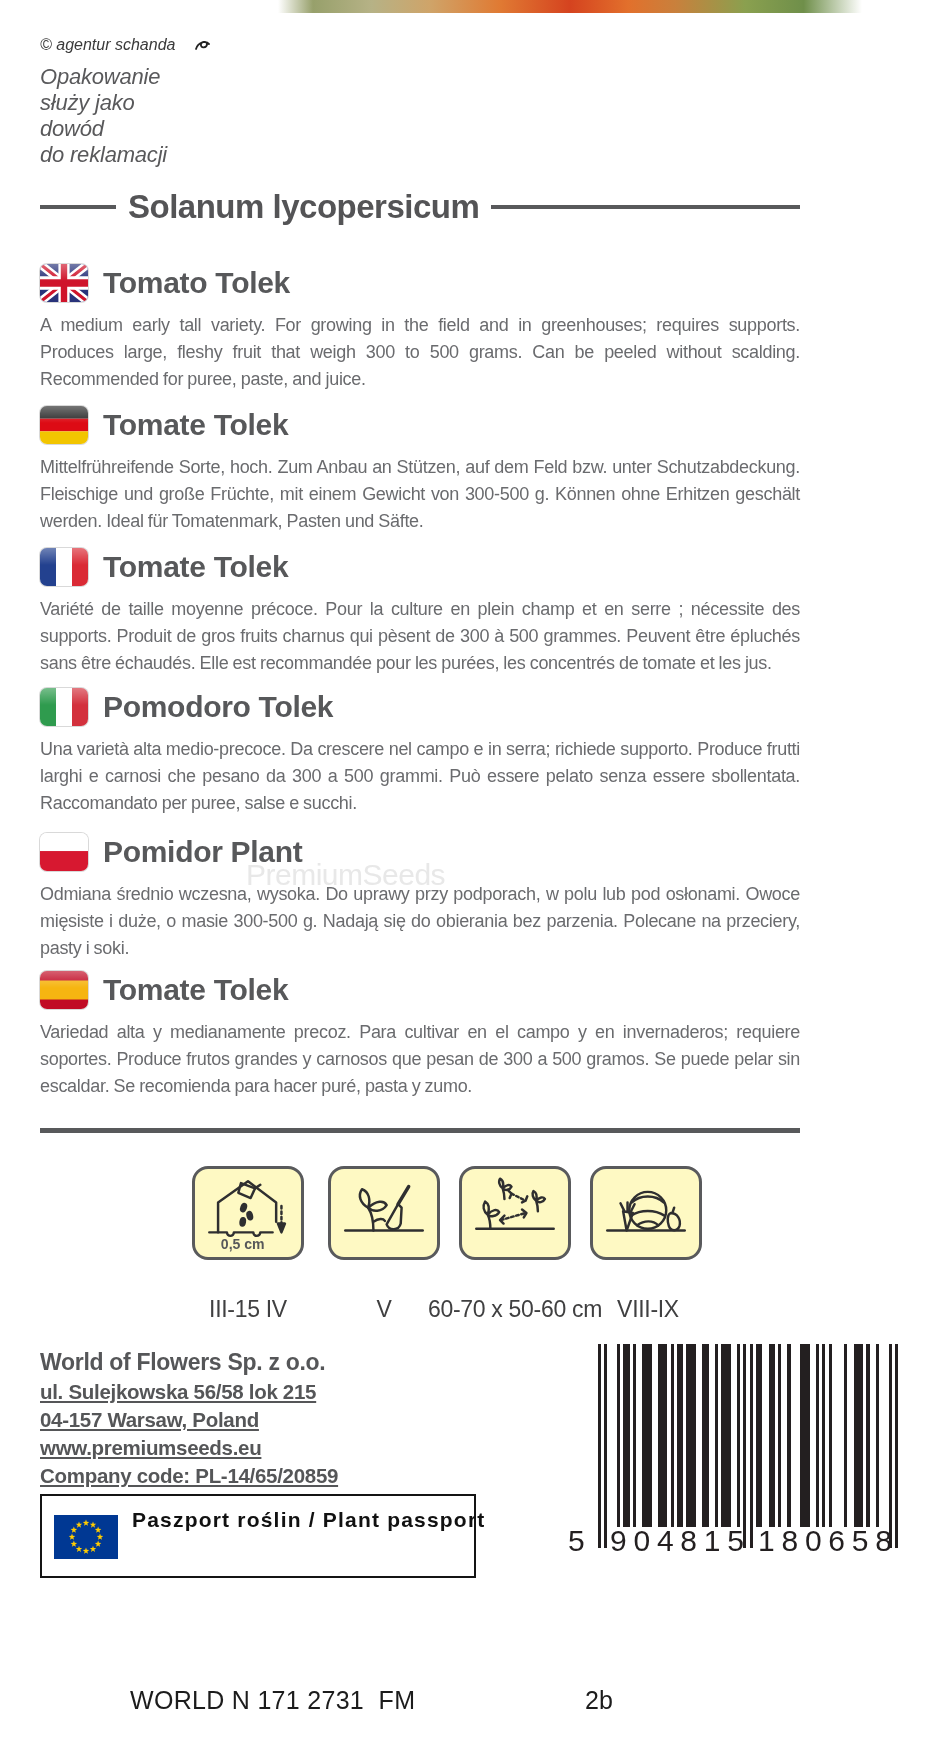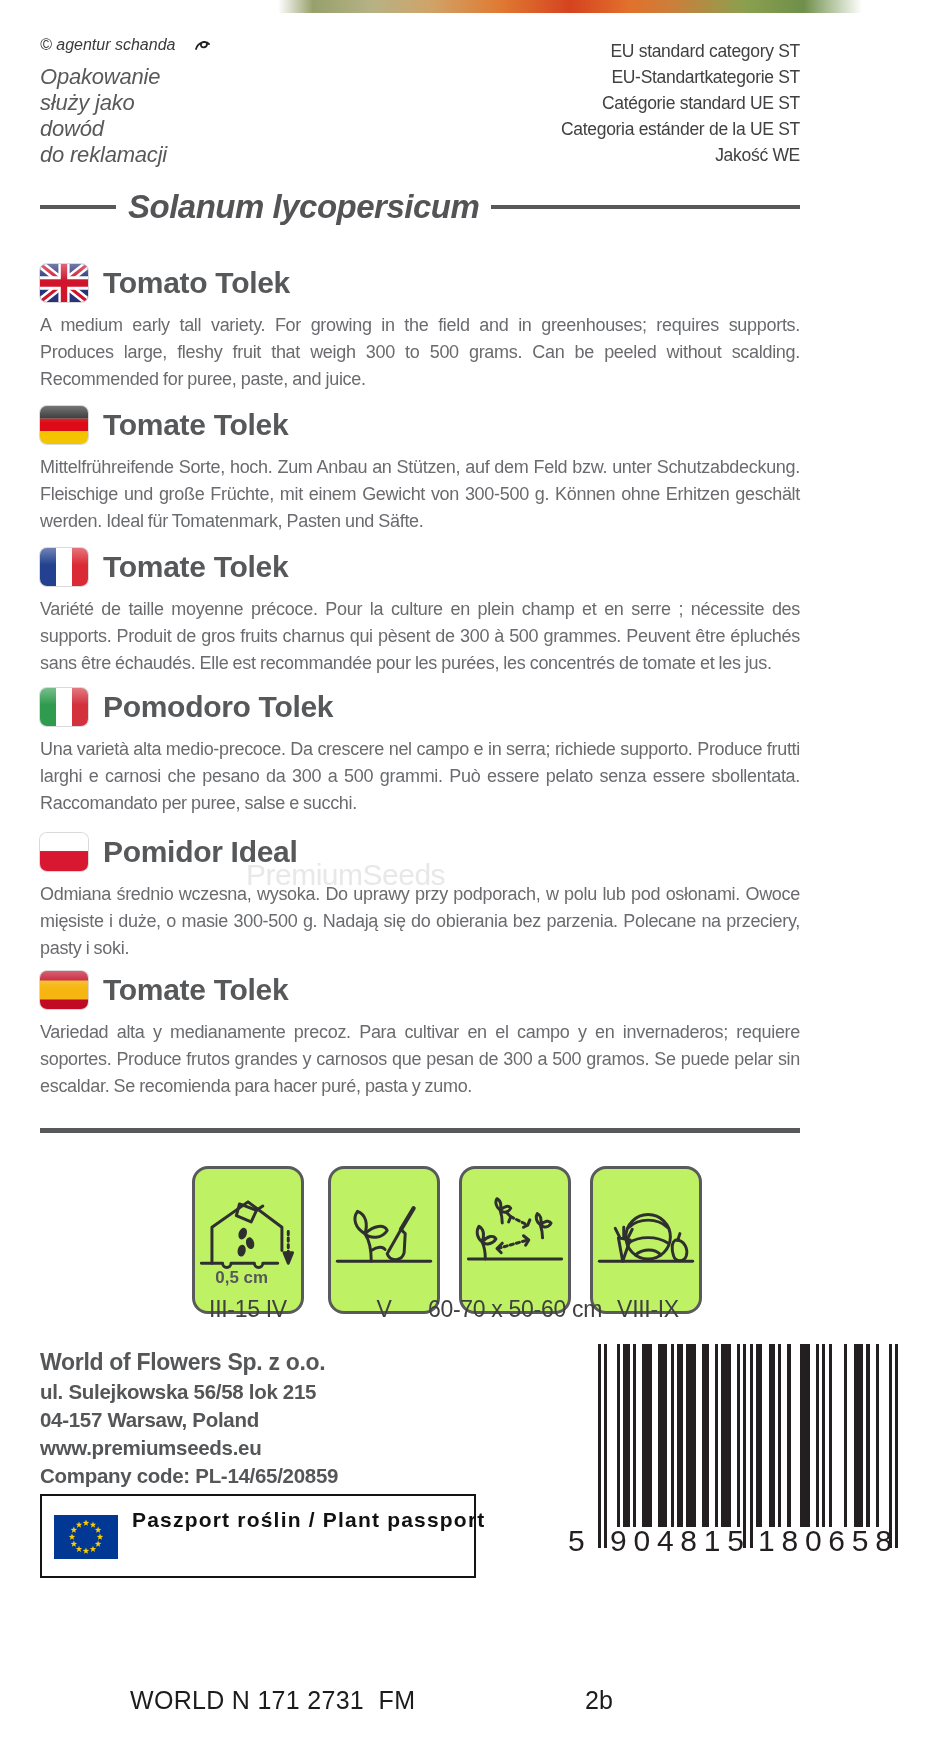--- a/index.html
+++ b/index.html
@@ -11,40 +11,40 @@
   .photo-strip{position:absolute;left:278px;top:0;width:584px;height:13px;
     background:linear-gradient(90deg,#ffffff 0%,#97a06b 6%,#b6b286 16%,#cfa469 26%,#e07a33 38%,#d5431f 50%,#e2702c 60%,#c9803c 68%,#8aa04f 80%,#6f8f4a 90%,#ffffff 100%);}
   
   .copyright{position:absolute;left:40px;top:36px;font-size:16px;font-style:italic;color:#3a3a3a;display:flex;align-items:center;gap:19px;}
   .pack-note{position:absolute;left:40px;top:64px;font-size:22px;font-style:italic;color:#59595b;line-height:26px;letter-spacing:-0.2px;}
   .eu-cat{position:absolute;right:145px;top:38px;text-align:right;font-size:17.5px;line-height:26px;color:#414042;letter-spacing:-0.3px;}
   
   .title-row{position:absolute;left:40px;top:188px;width:760px;display:flex;align-items:center;}
   .title-row .dash{width:76px;height:4px;background:#58595b;margin-right:12px;}
   .title-row .line{flex:1;height:4px;background:#58595b;margin-left:12px;}
-  .title-row h1{margin:0;font-size:33px;font-style:italic;font-weight:bold;color:#545456;letter-spacing:-0.5px;white-space:nowrap;}
+  .title-row h1{margin:0;font-size:33px;font-weight:bold;color:#545456;letter-spacing:-0.5px;white-space:nowrap;}
   
   .lang-section{position:absolute;left:40px;width:760px;z-index:1;}
   .sec-head{display:flex;align-items:center;height:40px;}
   .flag{width:48px;height:38px;border-radius:7px;overflow:hidden;position:relative;flex:0 0 auto;box-shadow:0 0 0 1px rgba(0,0,0,0.15);}
   .flag svg{display:block;width:100%;height:100%;}
   .flag .gloss{position:absolute;left:0;top:0;right:0;height:45%;background:linear-gradient(rgba(255,255,255,.35),rgba(255,255,255,0));}
   .sec-head h2{margin:0 0 0 15px;font-size:30px;font-weight:bold;color:#57585a;letter-spacing:-0.3px;white-space:nowrap;}
   .sec-body{margin:9px 0 0 0;font-size:18px;line-height:27px;color:#6a6b6e;text-align:justify;letter-spacing:-0.3px;word-spacing:-0.5px;}
   .watermark{position:absolute;left:246px;top:858px;font-size:30px;color:rgba(226,226,226,0.8);z-index:2;pointer-events:none;letter-spacing:-0.5px;}
   
   .divider{position:absolute;left:40px;top:1128px;width:760px;height:5px;background:#58595b;}
   
-  .icon-box{position:absolute;top:1166px;width:112px;height:148px;border:3px solid #595a5c;border-radius:16px;background:#bef264;box-sizing:border-box;}
+  .icon-box{position:absolute;top:1166px;width:112px;height:94px;border:3px solid #595a5c;border-radius:16px;background:#fef9c3;box-sizing:border-box;}
   .icon-box svg{display:block;width:100%;height:100%;}
   .icon-label{position:absolute;top:1296px;transform:translateX(-50%);white-space:nowrap;font-size:23px;font-weight:normal;color:#404041;letter-spacing:-0.3px;}
   
   .company{position:absolute;left:40px;top:1346px;color:#555658;}
   .company .name{font-size:23px;font-weight:bold;line-height:32px;letter-spacing:-0.3px;}
-  .company .addr{font-size:20.5px;font-weight:bold;line-height:28px;letter-spacing:-0.3px;}
+  .company .addr{font-size:20.5px;font-weight:bold;line-height:28px;letter-spacing:-0.3px;text-decoration:underline;}
   
   .barcode{position:absolute;left:568px;top:1344px;width:340px;height:225px;}
   .barcode svg{position:absolute;left:30px;top:0;width:300px;height:204px;}
   .bc-first{position:absolute;left:0;top:180px;font-size:30px;color:#231f20;letter-spacing:0;}
   .bc-group{position:absolute;top:180px;width:134px;display:flex;justify-content:space-between;font-size:30px;color:#231f20;}
   .bc-g1{left:42px;}
   .bc-g2{left:190px;}
   
   .passport{position:absolute;left:40px;top:1494px;width:436px;height:84px;border:2.5px solid #141414;box-sizing:border-box;}
   .passport .eu-flag{position:absolute;left:12px;top:18px;width:64px;height:46px;}
@@ -71,27 +71,20 @@
     </svg>
   </div>
 
   <div class="pack-note">
     <div>Opakowanie</div>
     <div>służy jako</div>
     <div>dowód</div>
     <div>do reklamacji</div>
   </div>
 
-  <div class="eu-cat">
-    <div>EU standard category ST</div>
-    <div>EU-Standartkategorie ST</div>
-    <div>Catégorie standard UE ST</div>
-    <div>Categoria estánder de la UE ST</div>
-    <div>Jakość WE</div>
-  </div>
 
   <div class="title-row">
     <div class="dash"></div>
     <h1>Solanum lycopersicum</h1>
     <div class="line"></div>
   </div>
 
   <section class="lang-section" style="top:263px">
     <div class="sec-head">
       <span class="flag">
@@ -156,21 +149,21 @@
 
   <section class="lang-section" style="top:832px">
     <div class="sec-head">
       <span class="flag">
         <svg viewBox="0 0 60 40" preserveAspectRatio="none">
           <rect width="60" height="19" y="0" fill="#ffffff"></rect>
           <rect width="60" height="21" y="19" fill="#d71830"></rect>
         </svg>
         <span class="gloss"></span>
       </span>
-      <h2>Pomidor Ideal</h2>
+      <h2>Pomidor Plant</h2>
     </div>
     <p class="sec-body">Odmiana średnio wczesna, wysoka. Do uprawy przy podporach, w polu lub pod osłonami. Owoce mięsiste i duże, o masie 300-500 g. Nadają się do obierania bez parzenia. Polecane na przeciery, pasty i soki.</p>
   </section>
 
   <section class="lang-section" style="top:970px">
     <div class="sec-head">
       <span class="flag">
         <svg viewBox="0 0 60 40" preserveAspectRatio="none">
           <rect width="60" height="40" fill="#c10b25"></rect>
           <rect width="60" height="20" y="10" fill="#f6b511"></rect>

